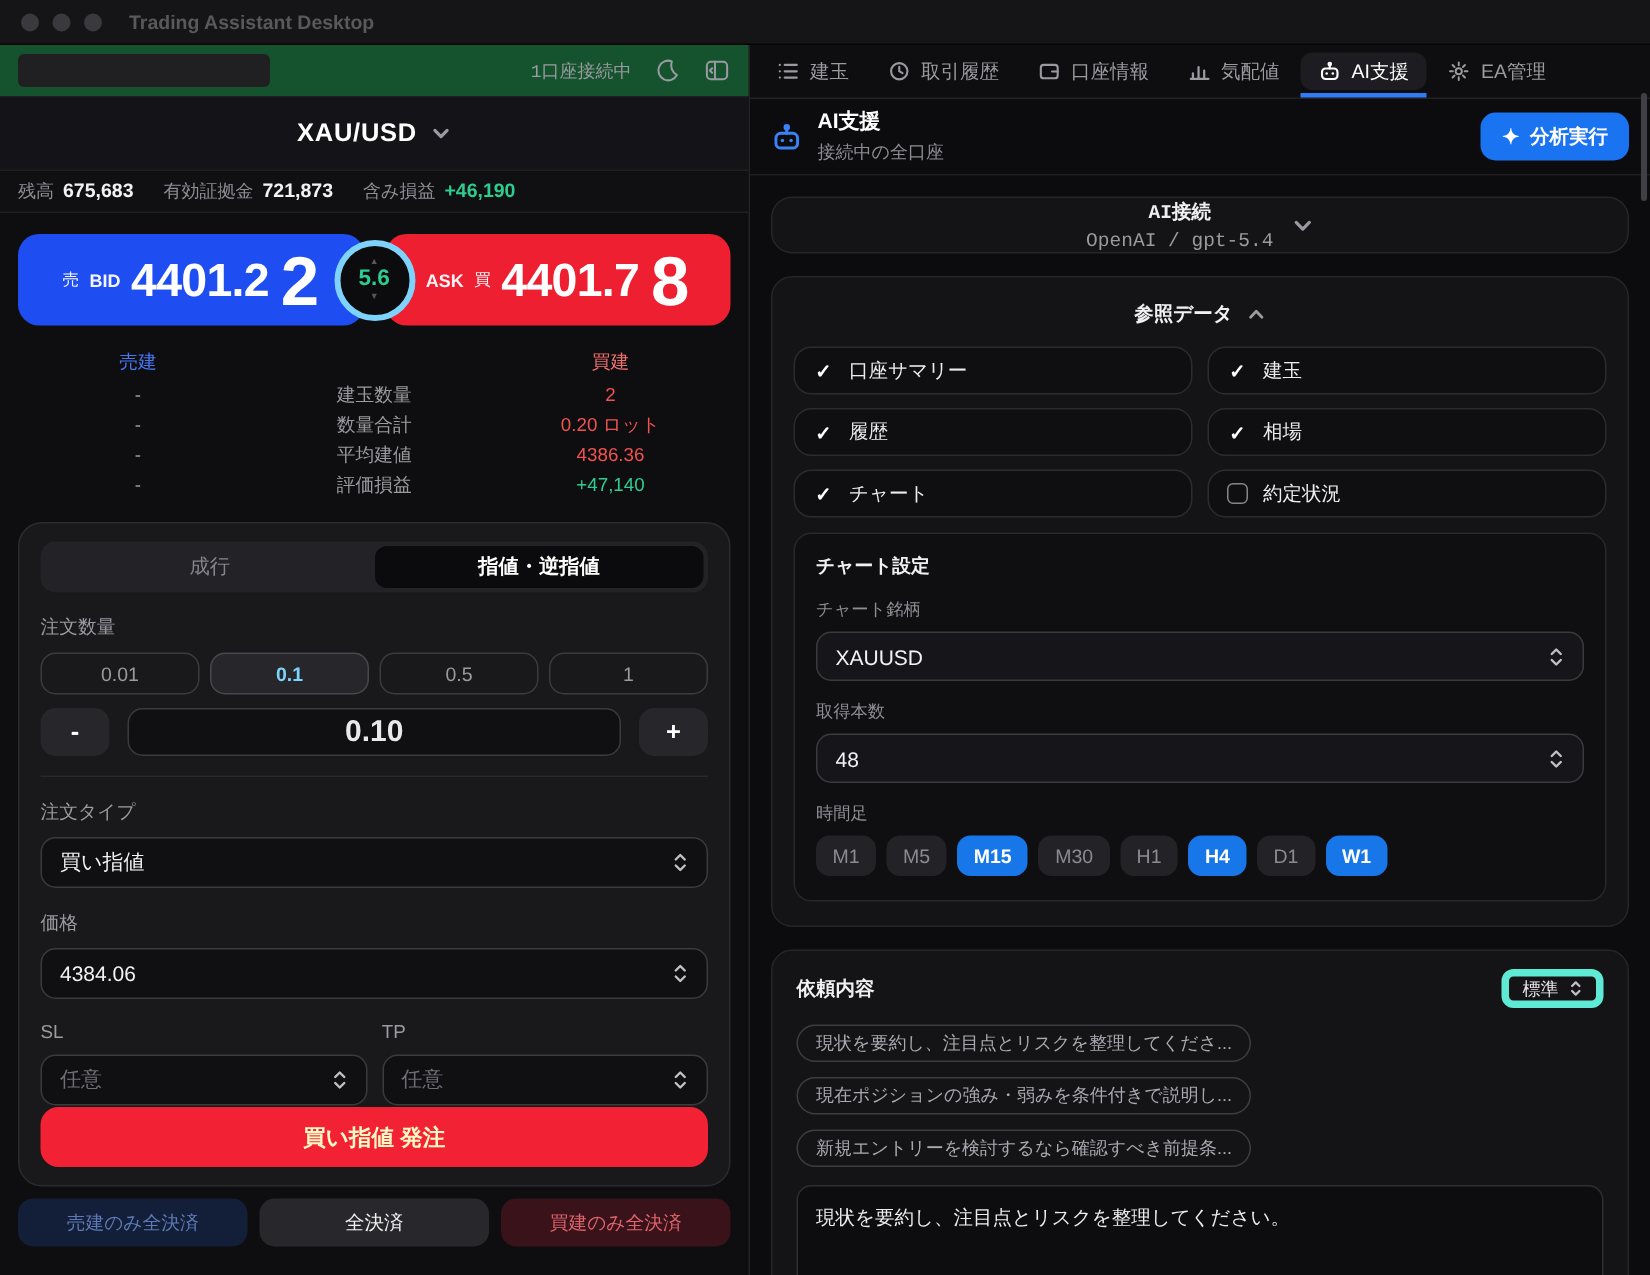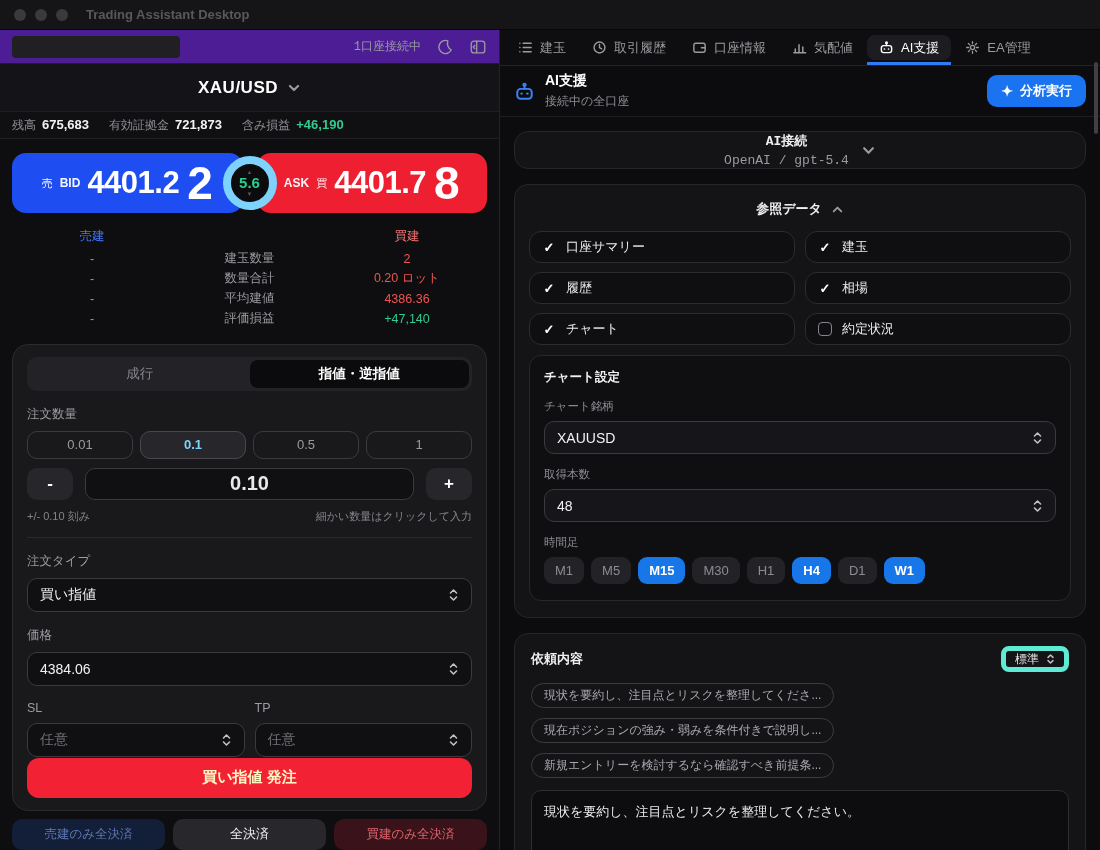--- a/index.html
+++ b/index.html
@@ -11,21 +11,21 @@
               padding:0 14px; border-bottom:1px solid #060607; }
   .dots { display:flex; gap:9px; }
   .dot { width:12px; height:12px; border-radius:50%; background:#3a3a3e; }
   .win-title { margin-left:18px; font-size:13px; font-weight:bold; color:#58585d; }
 
   .main { display:flex; height:820px; }
 
   
   .left-panel { width:500px; background:#0e0e10; border-right:1px solid #232327;
                 display:flex; flex-direction:column; }
-  .ltoolbar { height:34px; background:#4c1d95; display:flex; align-items:center; padding:0 12px;font-family:Liberation Mono, monospace; }
+  .ltoolbar { height:34px; background:#14532d; display:flex; align-items:center; padding:0 12px;font-family:Liberation Mono, monospace; }
   .account-box { width:168px; height:22px; background:#202023; border-radius:4px; }
   .ltoolbar-right { margin-left:auto; display:flex; align-items:center; gap:15px; }
   .status-text { font-size:12px; color:#9a9aa1; }
   .icon-btn { display:flex; align-items:center; justify-content:center; }
 
   .symbol-header { height:50px; display:flex; align-items:center; justify-content:center; gap:9px;
                    background:#141418; border-top:1px solid #1f1f23; border-bottom:1px solid #1f1f23; }
   .symbol-name { font-size:17px; font-weight:bold; letter-spacing:.5px; color:#fff; }
 
   .stats-row { height:28px; display:flex; align-items:center; gap:20px; padding:0 12px;
@@ -39,21 +39,21 @@
   .quote-btn { flex:1; border-radius:14px; display:flex; align-items:center; justify-content:center;
                gap:7px; color:#fff; cursor:pointer; }
   .bid { background:#1e4df2; }
   .ask { background:#ee1f31; }
   .side-kanji { font-size:11px; opacity:.95; }
   .side-word  { font-size:12px; font-weight:bold; opacity:.95; }
   .px-main { font-size:31px; font-weight:bold; letter-spacing:-.5px; }
   .px-big  { font-size:46px; font-weight:bold; line-height:1; margin-left:1px; }
   .spread-badge { position:absolute; left:50%; top:50%; transform:translate(-50%,-50%);
                   width:54px; height:54px; border-radius:50%; background:#0c0c0e;
-                  border:8px solid #7dd3fc; display:flex; flex-direction:column;
+                  border:4px solid #7dd3fc; display:flex; flex-direction:column;
                   align-items:center; justify-content:center; z-index:2; }
   .spread-val { font-size:15px; font-weight:bold; color:#2ecc8f; line-height:1.1; }
   .tri { font-size:6px; color:#55555c; line-height:1; }
 
   .positions { margin:15px 12px 4px; font-size:12.5px; }
   .pos-row { display:flex; align-items:center; height:20px; }
   .pos-head { height:18px; margin-bottom:3px; }
   .c-sell { width:160px; text-align:center; color:#9a9aa1; }
   .c-label { flex:1; text-align:center; color:#9a9aa1; }
   .c-buy { width:160px; text-align:center; }
@@ -277,24 +277,20 @@
         <button class="preset active">0.1</button>
         <button class="preset">0.5</button>
         <button class="preset">1</button>
       </div>
 
       <div class="stepper">
         <div class="step-btn">-</div>
         <div class="qty-field">0.10</div>
         <div class="step-btn">+</div>
       </div>
-      <div class="hints">
-        <span>+/- 0.10 刻み</span>
-        <span>細かい数量はクリックして入力</span>
-      </div>
       <div class="hr"></div>
 
       <div class="fld-label">注文タイプ</div>
       <div class="field">
         <span>買い指値</span>
         <svg width="11" height="16" viewBox="0 0 11 16" fill="none" stroke="#c0c0c6" stroke-width="1.6" stroke-linecap="round" stroke-linejoin="round">
             <path d="M2.5 6 5.5 3l3 3"></path>
             <path d="M2.5 10l3 3 3-3"></path>
           </svg>
       </div>

